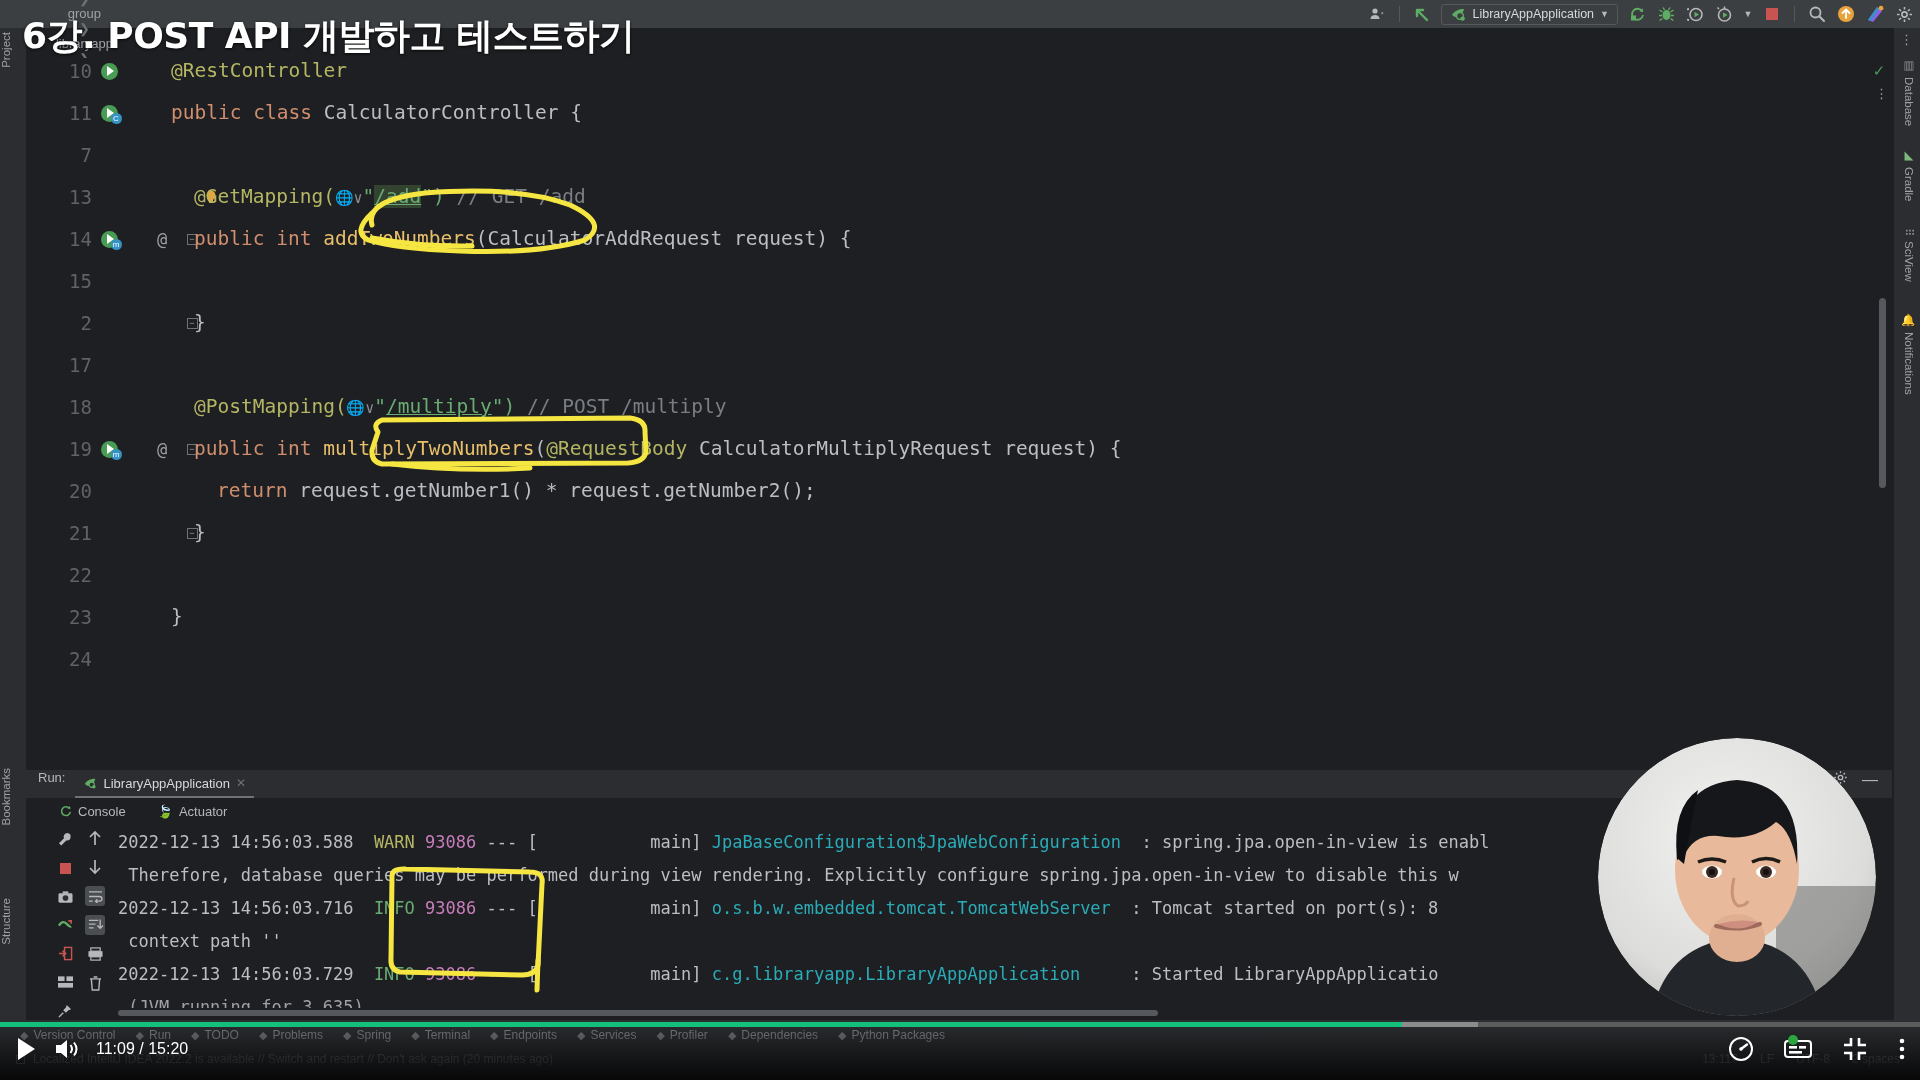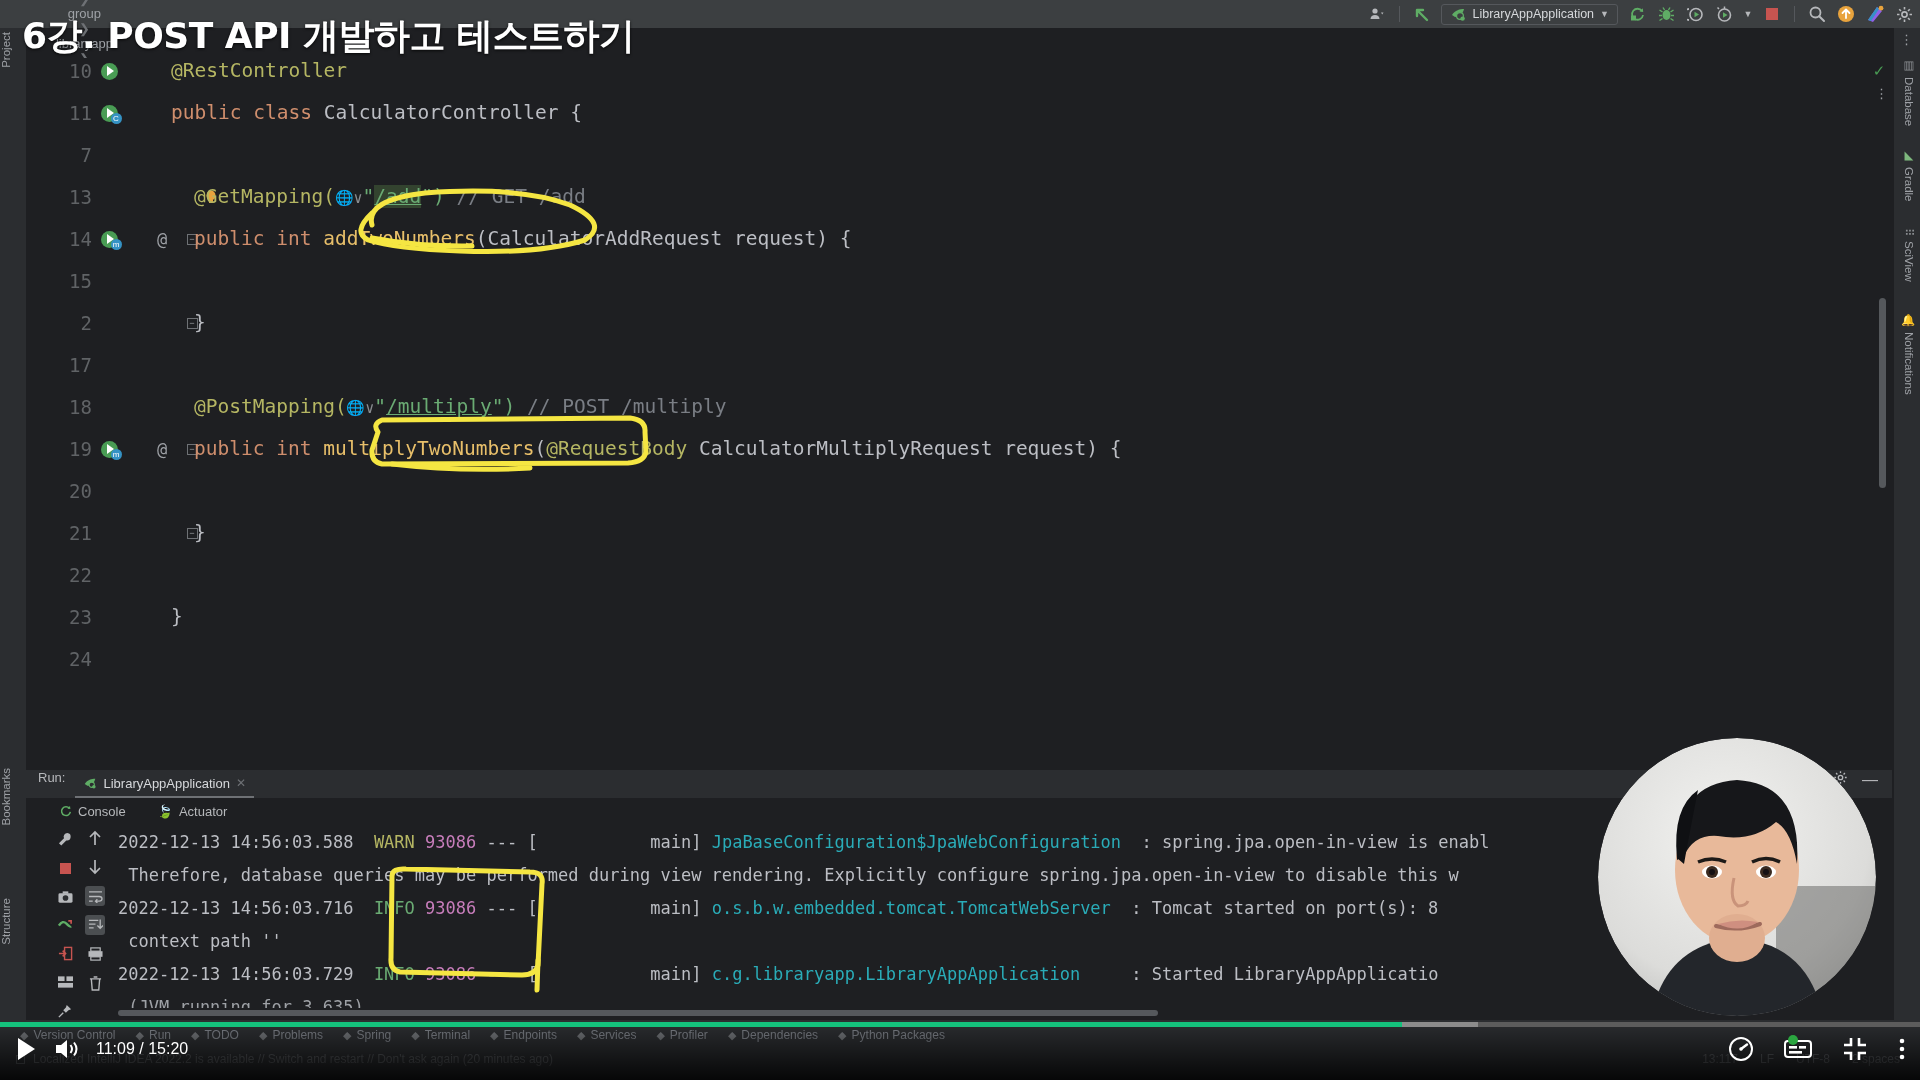--- a/index.html
+++ b/index.html
@@ -388,20 +388,21 @@
     <div class="code" id="codearea">
         <div class="ln" style="top: -8px; left: 0px;"><span class="ann">@RestController</span></div>
         <div class="ln" style="top: 34px; left: 0px;"><span class="kw">public</span><span class="id"> </span><span class="kw">class</span><span class="id"> CalculatorController {</span></div>
         <div class="ln" style="top: 76px; left: 0px;"></div>
         <div class="ln" style="top: 118px; left: 23px;"><span class="ann">@GetMapping(</span><span class="globe">🌐∨</span><span class="str">"</span><span class="str hl" style="text-decoration: underline;">/add</span><span class="str">")</span><span class="cm"> // GET /add</span></div>
         <div class="ln" style="top: 160px; left: 23px;"><span class="kw">public</span><span class="id"> </span><span class="kw">int</span><span class="id"> </span><span class="ann" style="color: rgb(232, 191, 106);">addTwoNumbers</span><span class="id">(CalculatorAddRequest request) {</span></div>
         <div class="ln" style="top: 244px; left: 23px;"><span class="id">}</span></div>
         <div class="ln" style="top: 286px; left: 0px;"></div>
         <div class="ln" style="top: 328px; left: 23px;"><span class="ann">@PostMapping(</span><span class="globe">🌐∨</span><span class="str">"</span><span class="ulink">/multiply</span><span class="str">")</span><span class="cm"> // POST /multiply</span></div>
         <div class="ln" style="top: 370px; left: 23px;"><span class="kw">public</span><span class="id"> </span><span class="kw">int</span><span class="id"> </span><span class="ann" style="color: rgb(232, 191, 106);">multiplyTwoNumbers</span><span class="id">(</span><span class="ann">@RequestBody</span><span class="id"> CalculatorMultiplyRequest request) {</span></div>
+        <div class="ln" style="top: 412px; left: 46px;"><span class="kw">return</span><span class="id"> request.getNumber1() * request.getNumber2();</span></div>
         <div class="ln" style="top: 454px; left: 23px;"><span class="id">}</span></div>
         <div class="ln" style="top: 496px; left: 0px;"></div>
         <div class="ln" style="top: 538px; left: 0px;"><span class="id">}</span></div>
         <div class="ln" style="top: 580px; left: 0px;"></div>
       </div>
     <div class="inspect">✓</div>
     <div class="ed-dots">⋮</div>
     <div class="ed-scroll"></div>
   </div>
 

